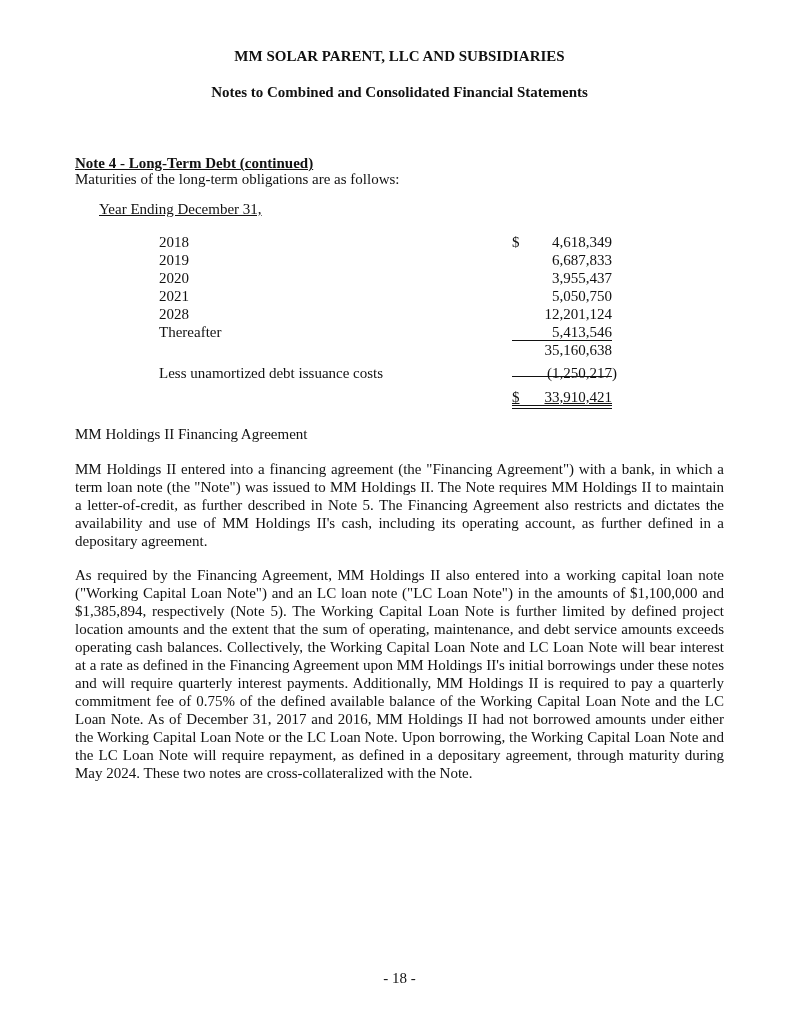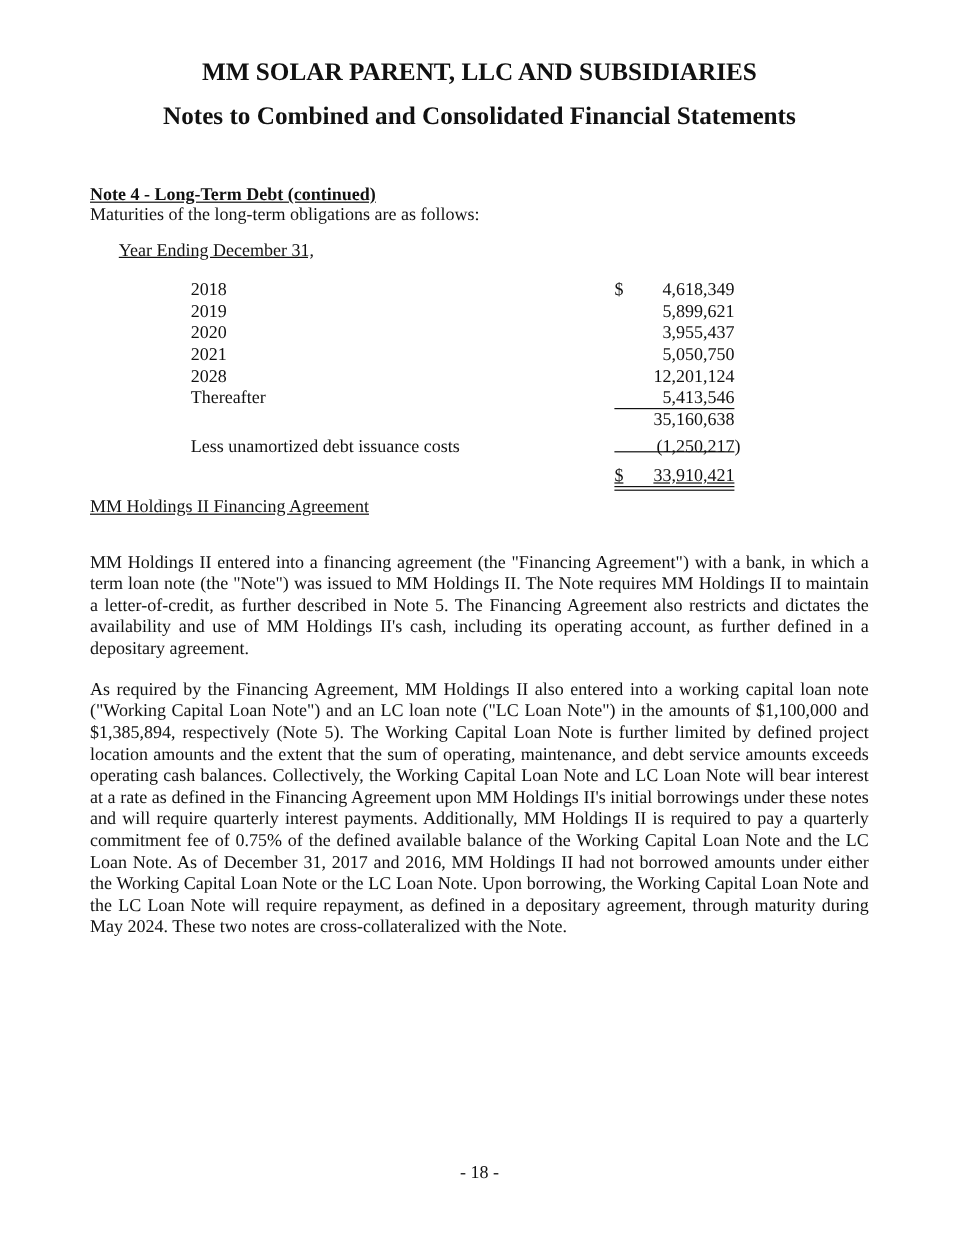--- a/index.html
+++ b/index.html
@@ -1,32 +1,32 @@
 <!DOCTYPE html>
 <html><head>
 <meta charset="utf-8">
 <style>
   html, body { margin: 0; padding: 0; background: #ffffff; }
   body { width: 799px; height: 1034px; position: relative; overflow: hidden;
          font-family: "Liberation Serif", "DejaVu Serif", serif; color: #111; }
   .page { position: absolute; left: 0; top: 0; width: 799px; height: 1034px; }
-  .title { position: absolute; left: 0; width: 799px; text-align: center; font-weight: bold; font-size: 21px; }
+  .title { position: absolute; left: 0; width: 799px; text-align: center; font-weight: bold; font-size: 15px; }
   .t1 { top: 48px; }
   .t2 { top: 84px; }
   .heading { position: absolute; left: 75px; top: 135px; font-weight: bold; font-size: 15px; text-decoration: underline; margin-top: 20px; }
   .intro { position: absolute; left: 75px; top: 171px; font-size: 15px; }
   .sched-head { position: absolute; left: 99px; top: 201px; font-size: 15px; text-decoration: underline; text-align: center; }
   .row { position: absolute; left: 159px; width: 453px; height: 18px; font-size: 15px; line-height: 18px; }
   .row .lbl { position: absolute; left: 0; top: 0; }
   .row .dollar { position: absolute; left: 353px; top: 0; }
   .row .amt { position: absolute; right: 0; top: 0; text-align: right; }
   .row .amt.paren { right: -5px; }
   .uline { position: absolute; left: 512px; width: 100px; border-top: 1.3px solid #111; }
   .dline { position: absolute; left: 512px; width: 100px; border-top: 1.3px solid #111; }
-  .subhead { position: absolute; left: 75px; top: 415px; font-size: 15px; text-decoration: underline; }
+  .subhead { position: absolute; left: 75px; top: 426px; font-size: 15px; }
   .para { position: absolute; left: 75px; width: 649px; font-size: 15px; line-height: 18px; text-align: justify; text-align-last: left; }
   .p1 { top: 460px; }
   .p2 { top: 566px; }
   .footer { position: absolute; left: 0; width: 799px; top: 970px; text-align: center; font-size: 15px; }
 </style>
 </head>
 <body>
 
 <div class="page">
   <div class="title t1">MM SOLAR PARENT, LLC AND SUBSIDIARIES</div>
@@ -38,21 +38,21 @@
   <div class="sched-head">Year Ending December 31,</div>
 
   <div>
     <div class="row" style="top:233px;">
       <span class="lbl">2018</span>
       <span class="dollar">$</span>
       <span class="amt">4,618,349</span>
     </div>
     <div class="row" style="top:251px;">
       <span class="lbl">2019</span>
-      <span class="amt">5,899,621</span>
+      <span class="amt">6,687,833</span>
     </div>
     <div class="row" style="top:269px;">
       <span class="lbl">2020</span>
       <span class="amt">3,955,437</span>
     </div>
     <div class="row" style="top:287px;">
       <span class="lbl">2021</span>
       <span class="amt">5,050,750</span>
     </div>
     <div class="row" style="top:305px;">

